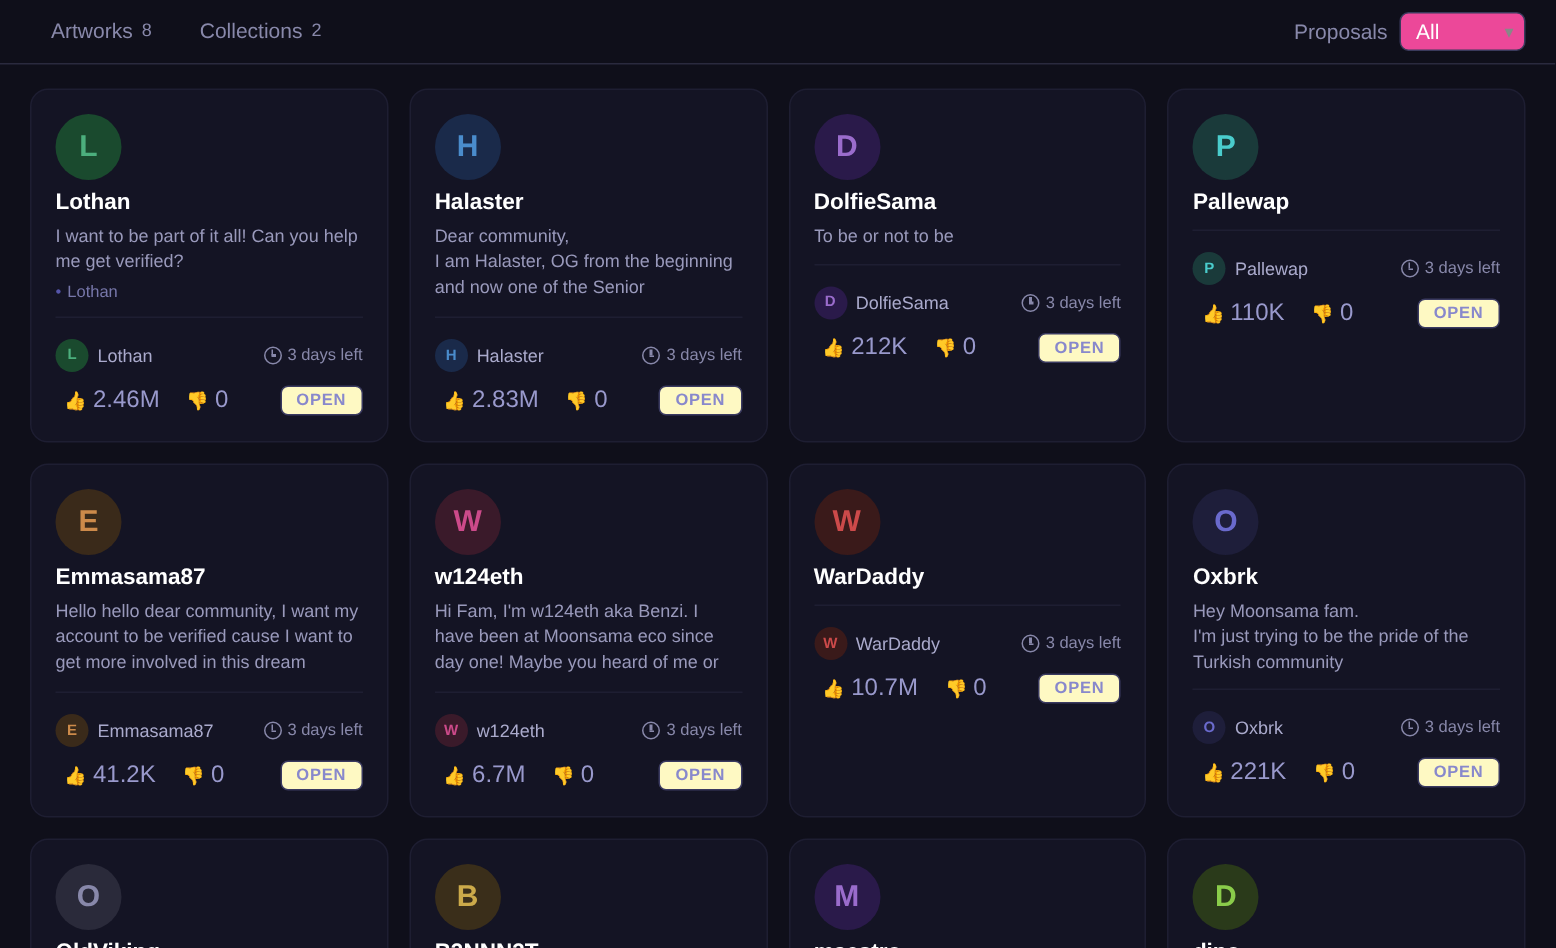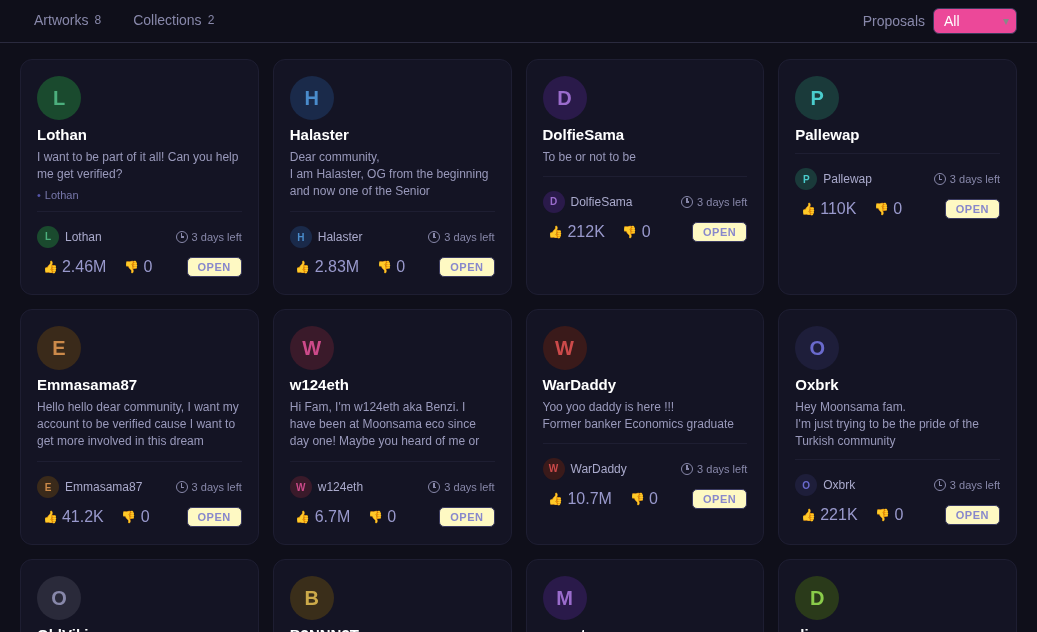--- a/index.html
+++ b/index.html
@@ -477,21 +477,20 @@
           <span class="vote-count">0</span>
         </button>
       </div>
       <button class="open-btn">OPEN</button>
     </div>
   </div>
     <div class="card">
     <div class="card-header">
       <div class="card-avatar av-red">W</div>
       <div class="card-name">WarDaddy</div>
-      <div class="card-desc"><span>Yoo yoo daddy is here !!!</span><br><span>Former banker Economics graduate</span></div>
 
     </div>
     <div class="divider"></div>
     <div class="card-footer">
       <div class="card-user-info">
         <div class="card-user-avatar av-red">W</div>
         <span class="card-username">WarDaddy</span>
       </div>
       <div class="card-timer">
         <span class="clock-icon"></span>

